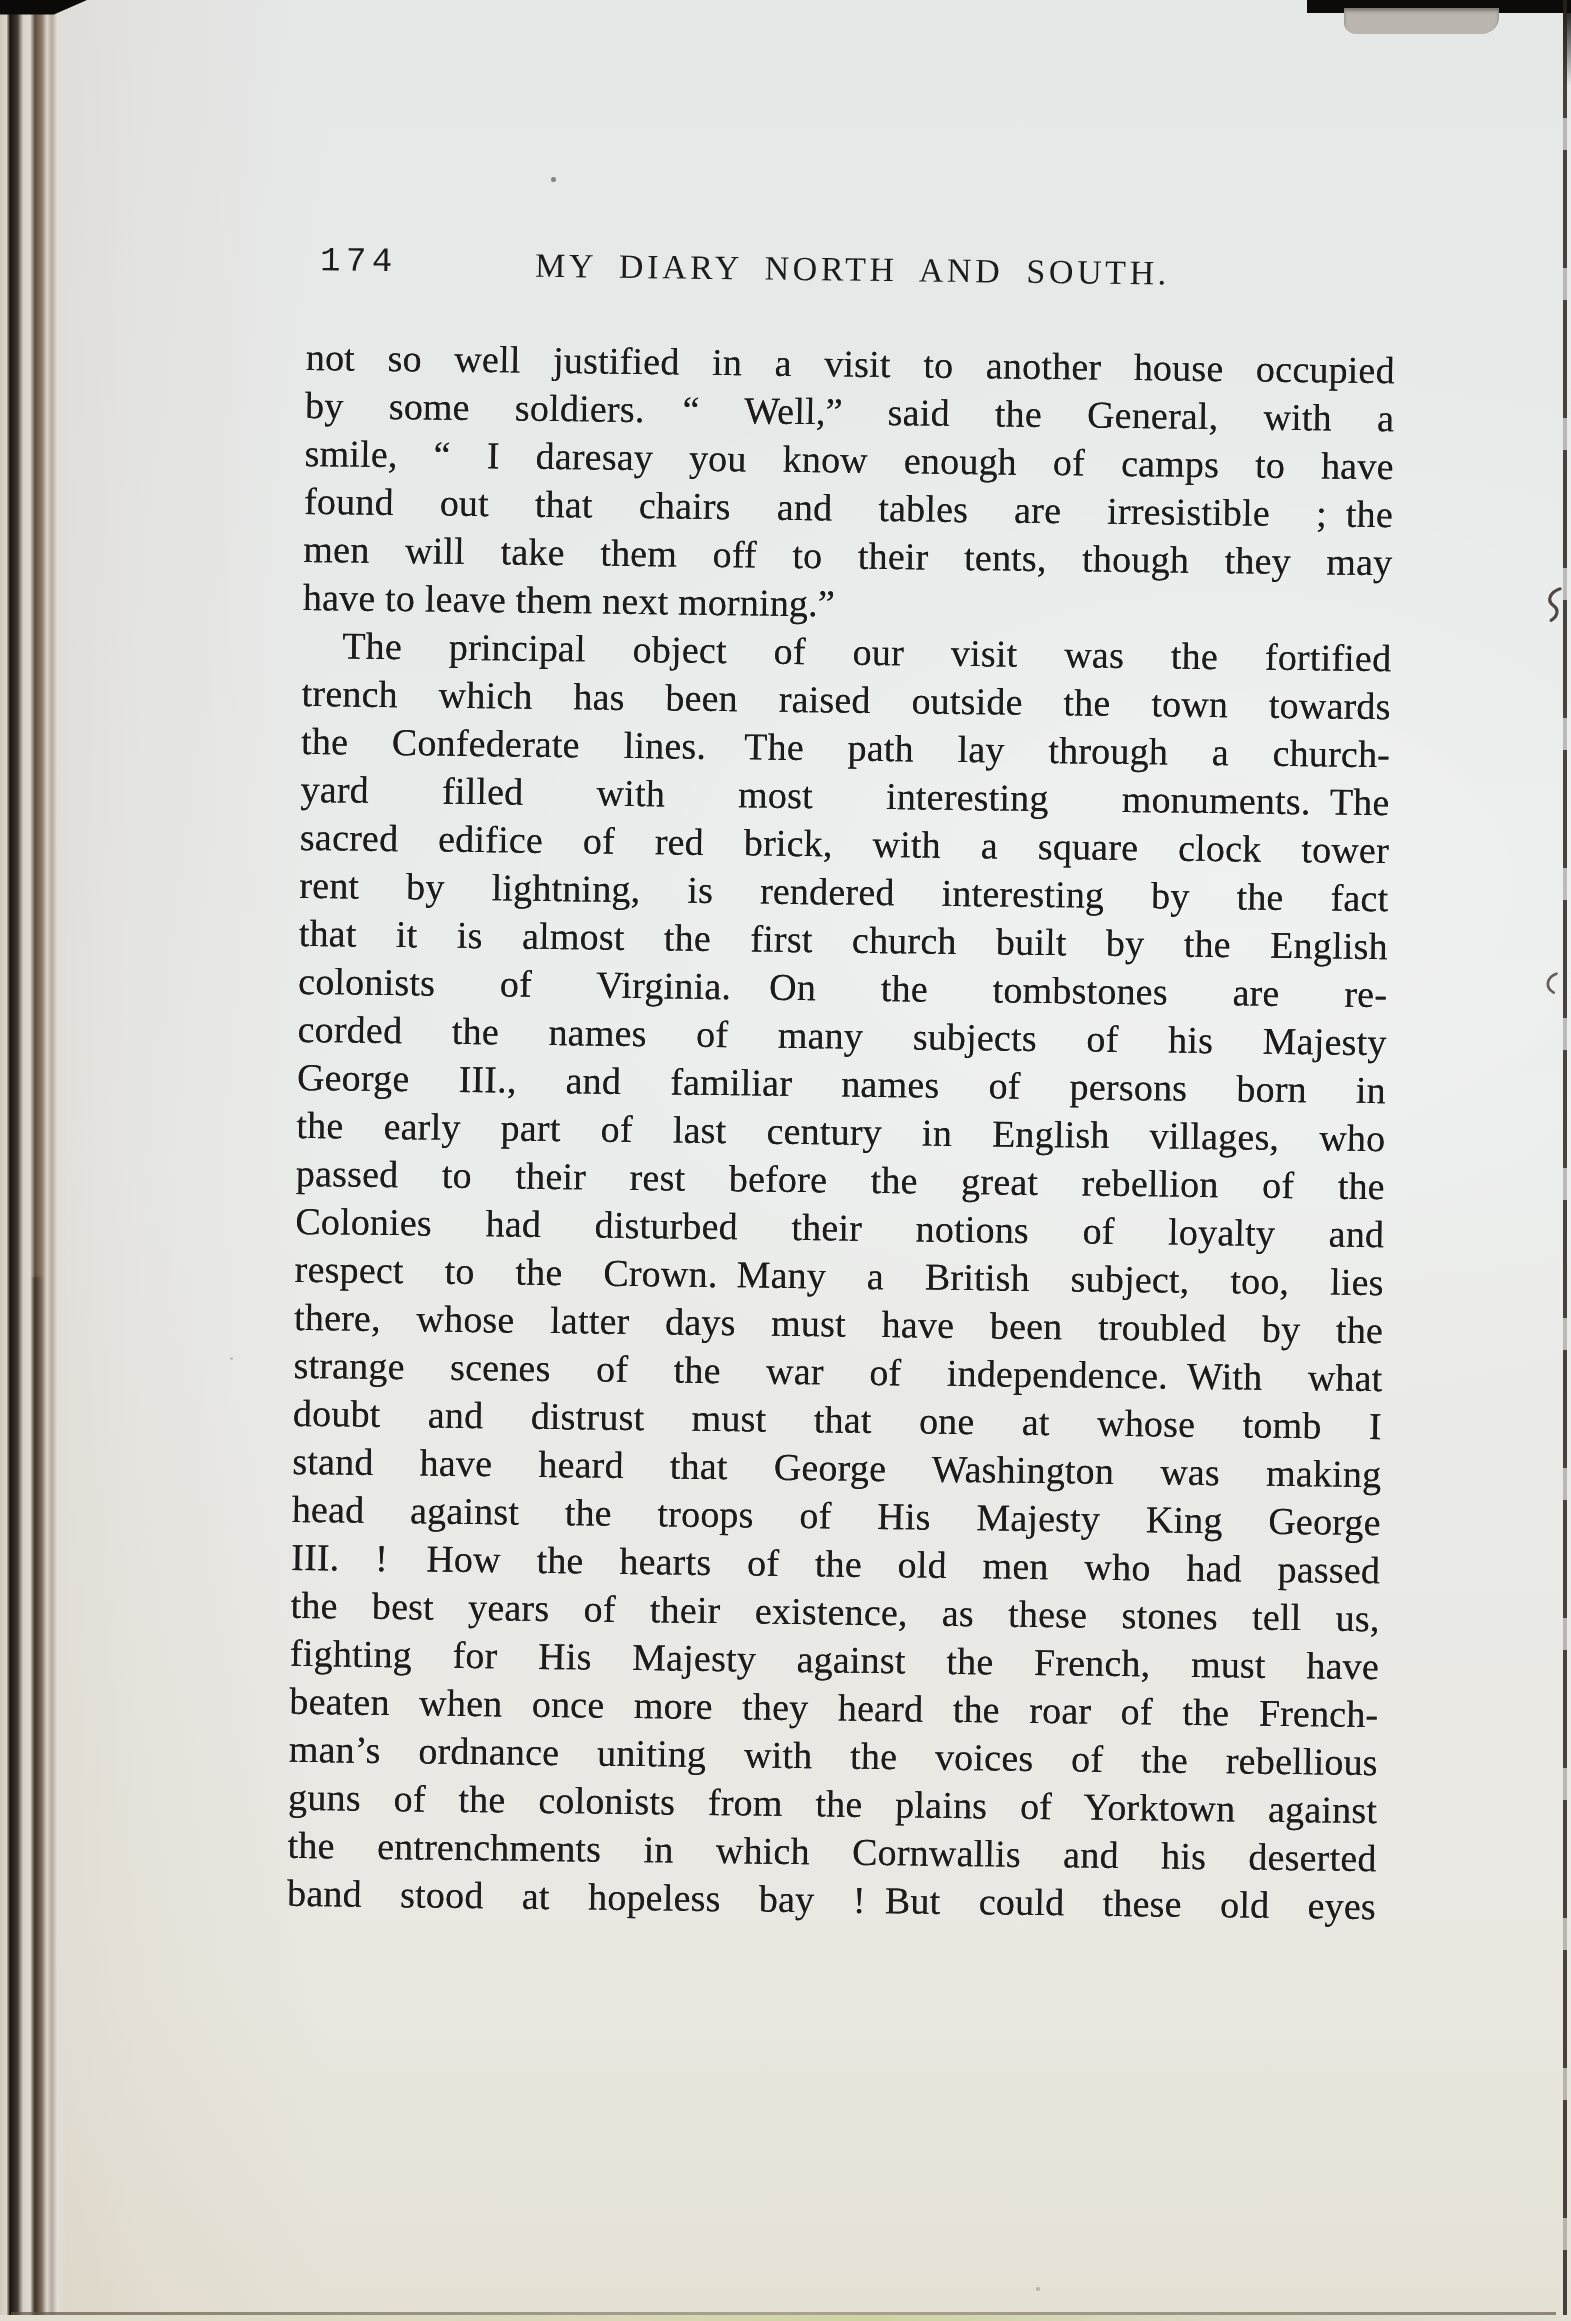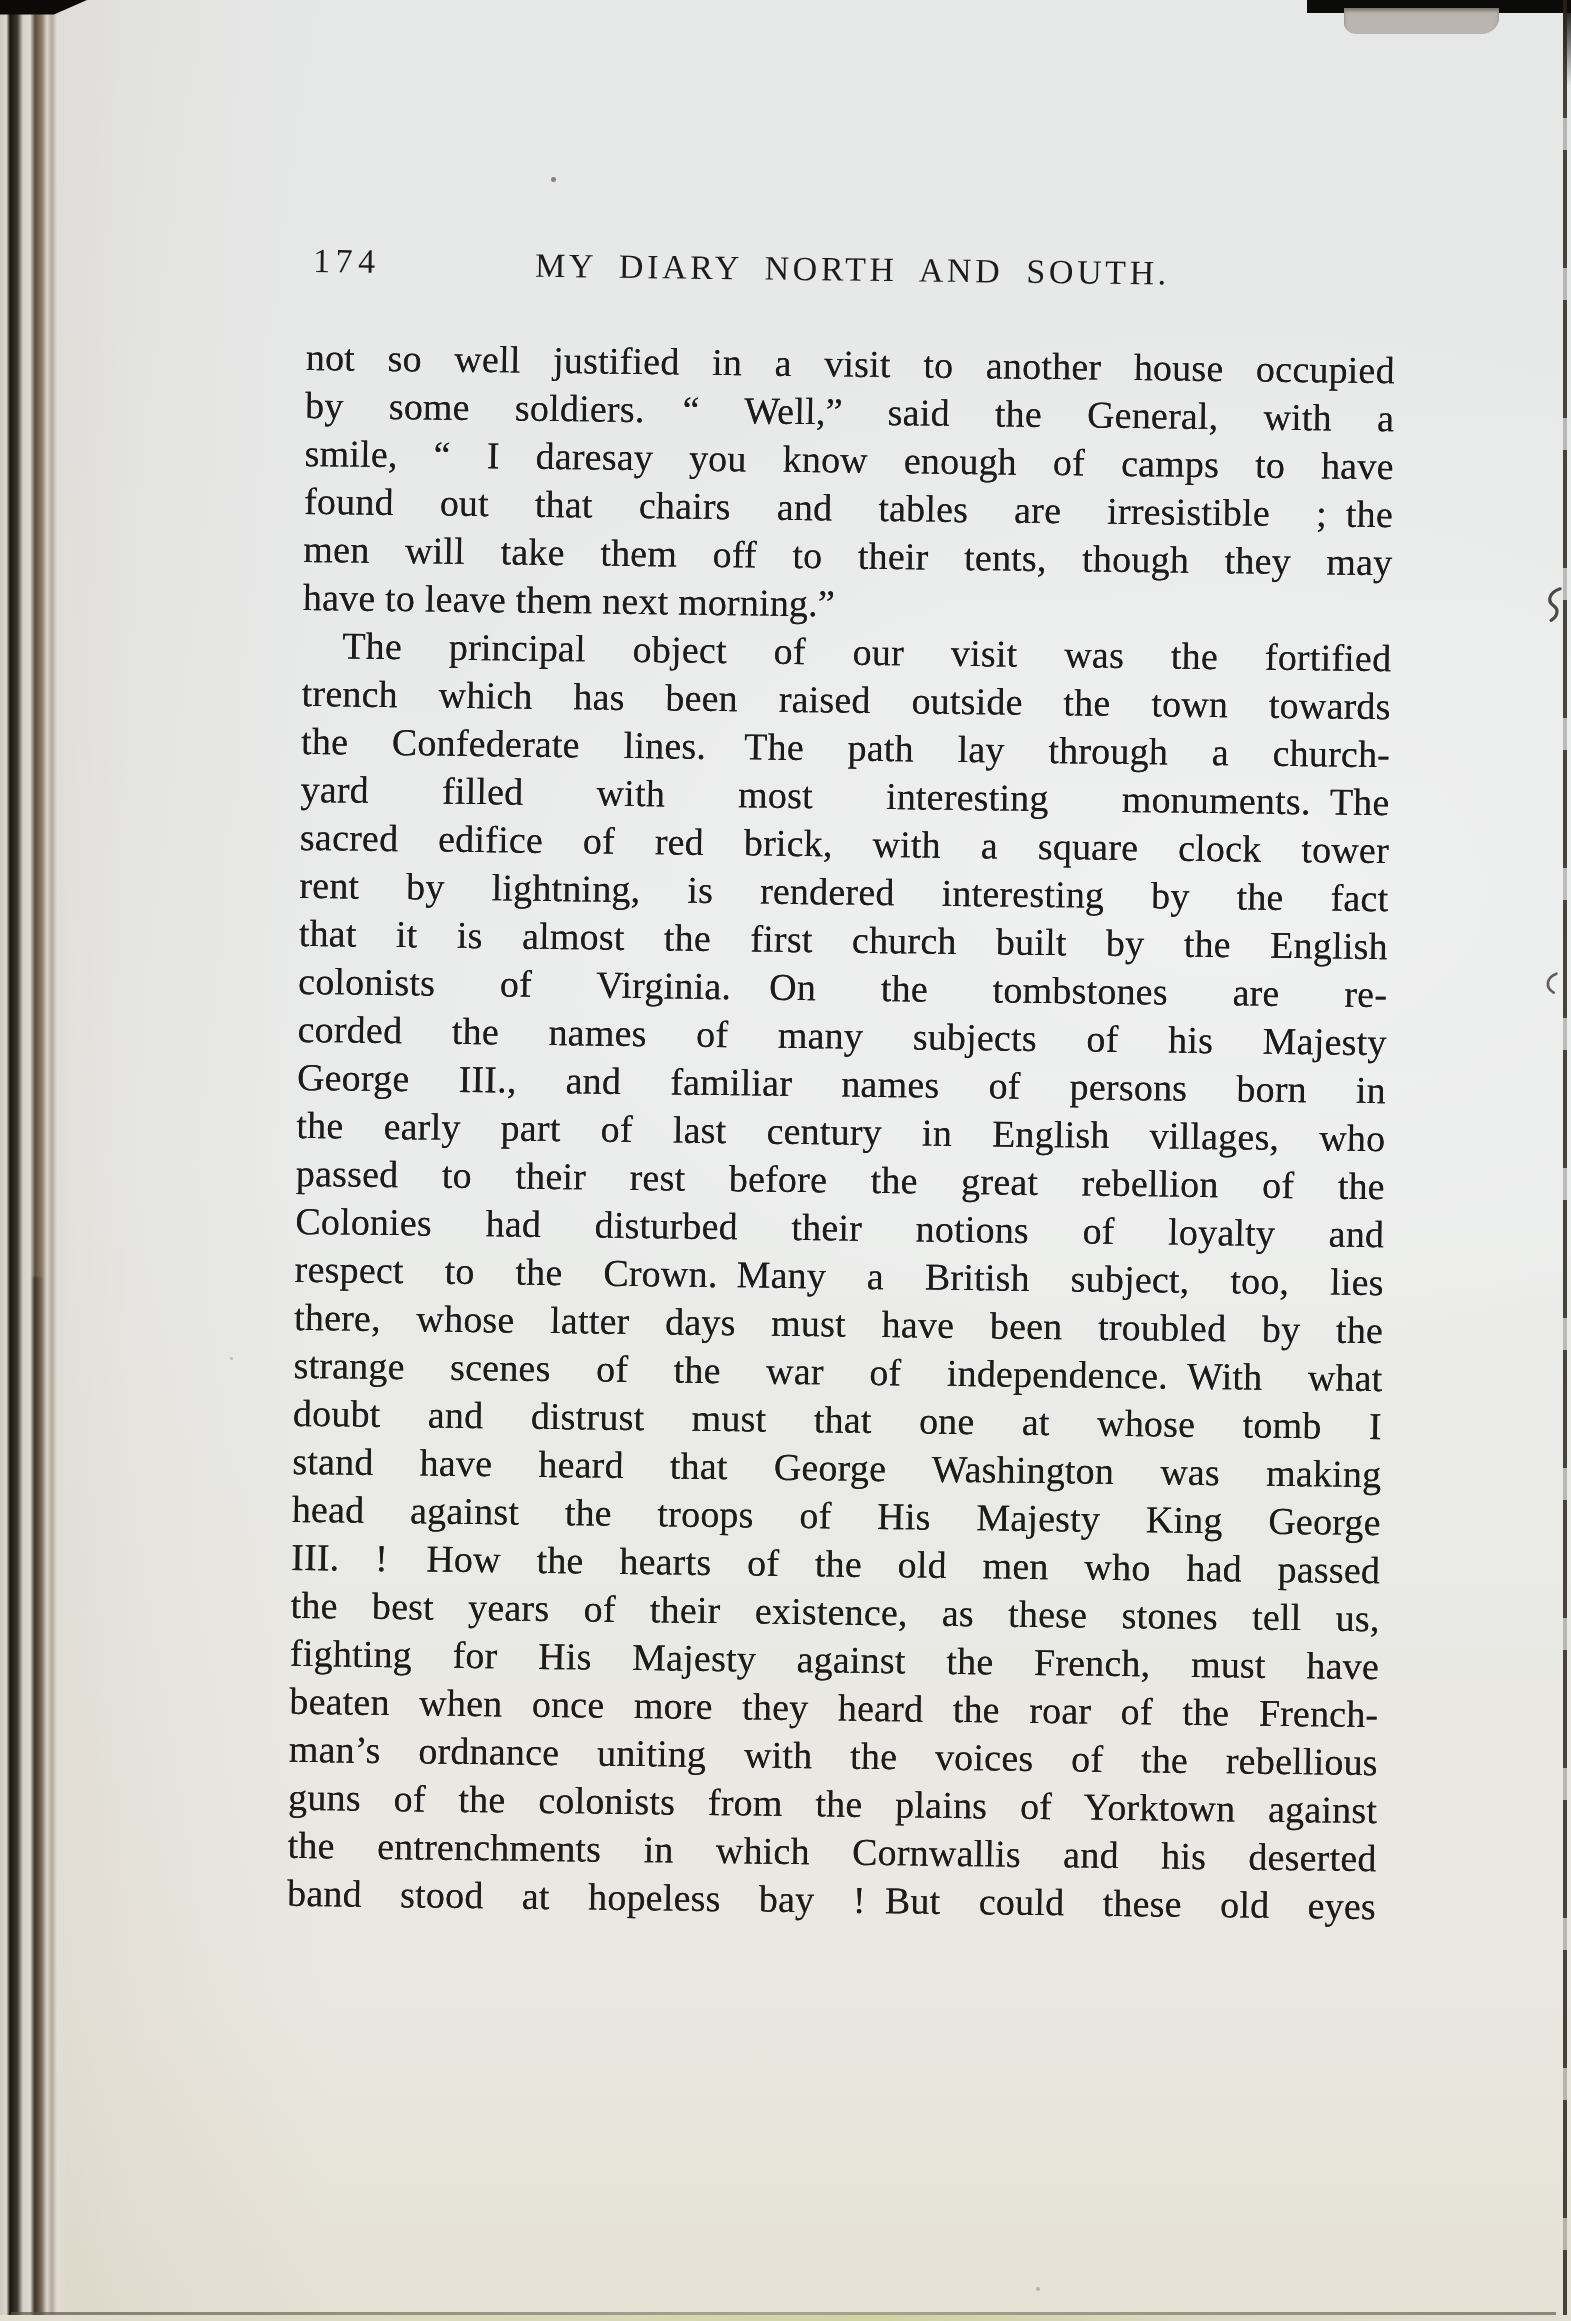--- a/index.html
+++ b/index.html
@@ -87,22 +87,23 @@
   .content {
     position: absolute; inset: 0;
     transform: rotate(0.7deg);
     transform-origin: 309px 264px;
   }
   .header {
     position: absolute; left: 309px; top: 242px; width: 1087px; height: 44px;
     font-size: 34px; letter-spacing: 3.6px;
   }
   .page-num {
-    position: absolute; left: 4px; top: 0;
+    position: absolute; left: 11px; top: 0;
     letter-spacing: 5.5px;
+    font-family: Liberation Mono, monospace;
   }
   .running-title {
     position: absolute; left: 0; right: 0; top: 1.8px;
     text-align: center;
     word-spacing: 11px;
   }
   .body-text {
     position: absolute; left: 307px; top: 333px; width: 1089px;
   }
   .line {

